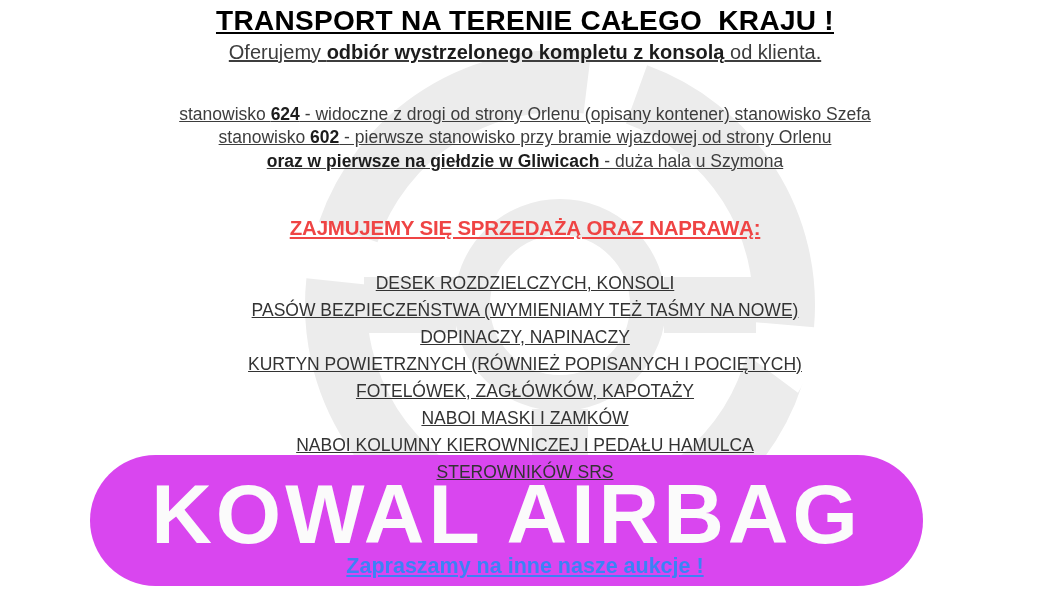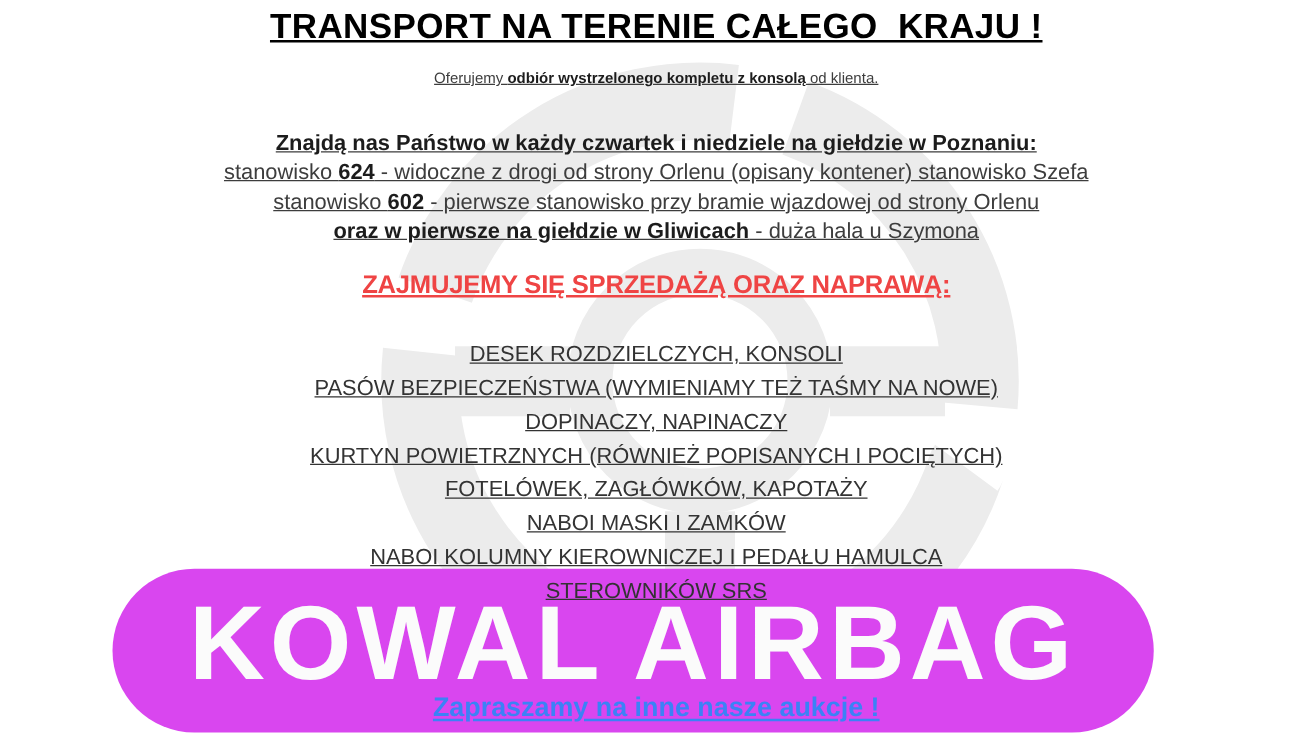--- a/index.html
+++ b/index.html
@@ -22,21 +22,21 @@
     font-weight:bold;font-size:84px;letter-spacing:4px;line-height:1;
     white-space:nowrap;user-select:none;margin-top:-14px;
   }
 
   
   .txt{position:absolute;left:0;width:1050px;text-align:center;color:#3d3d3d;text-decoration:underline;}
   .title{
     top:5px;font-size:28px;font-weight:bold;color:#000000;
     letter-spacing:.3px;white-space:pre-wrap;
   }
-  .subtitle{top:55px;font-size:12px;text-align:center;}
+  .subtitle{top:41px;font-size:20px;text-align:center;}
   .loc{top:103px;font-size:17.5px;line-height:23.3px;}
   .loc .bold, .subtitle .bold{font-weight:bold;color:#1c1c1c;}
   .svc-heading{
     top:216px;font-size:20.5px;font-weight:bold;color:#ef4444;letter-spacing:-.2px;
   }
   .svc-list{top:270px;font-size:17.5px;line-height:27px;color:#333333;}
   .svc-list div{height:27px;}
   .cta{top:554px;font-size:21.5px;font-weight:bold;color:#3b82f6;}
 </style>
 </head>
@@ -56,23 +56,20 @@
   <div class="brand" style="color: rgb(251, 251, 251);">KOWAL AIRBAG</div>
 </div>
 
 <div class="txt title">TRANSPORT NA TERENIE CAŁEGO  KRAJU !</div>
 
 <div class="txt subtitle">
   <span>Oferujemy </span><span class="bold">odbiór wystrzelonego kompletu z konsolą</span><span> od klienta.</span>
 </div>
 
 <div class="txt loc">
-  <div>
-    <span class="bold">Znajdą nas Państwo w każdy czwartek i niedziele na giełdzie w Poznaniu:</span>
-  </div>
   <div>
     <span>stanowisko </span><span class="bold">624</span><span> - widoczne z drogi od strony Orlenu (opisany kontener) stanowisko Szefa</span>
   </div>
   <div>
     <span>stanowisko </span><span class="bold">602</span><span> - pierwsze stanowisko przy bramie wjazdowej od strony Orlenu</span>
   </div>
   <div>
     <span class="bold">oraz w pierwsze na giełdzie w Gliwicach</span><span> - duża hala u Szymona</span>
   </div>
 </div>

